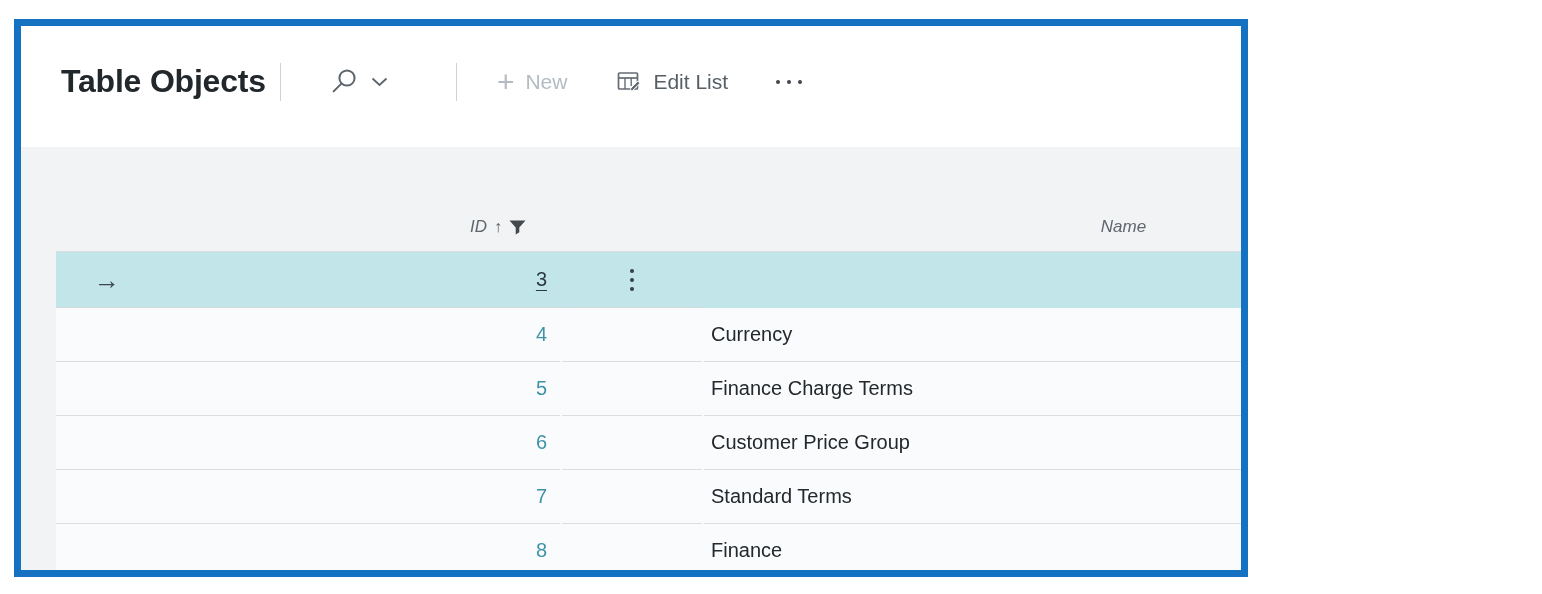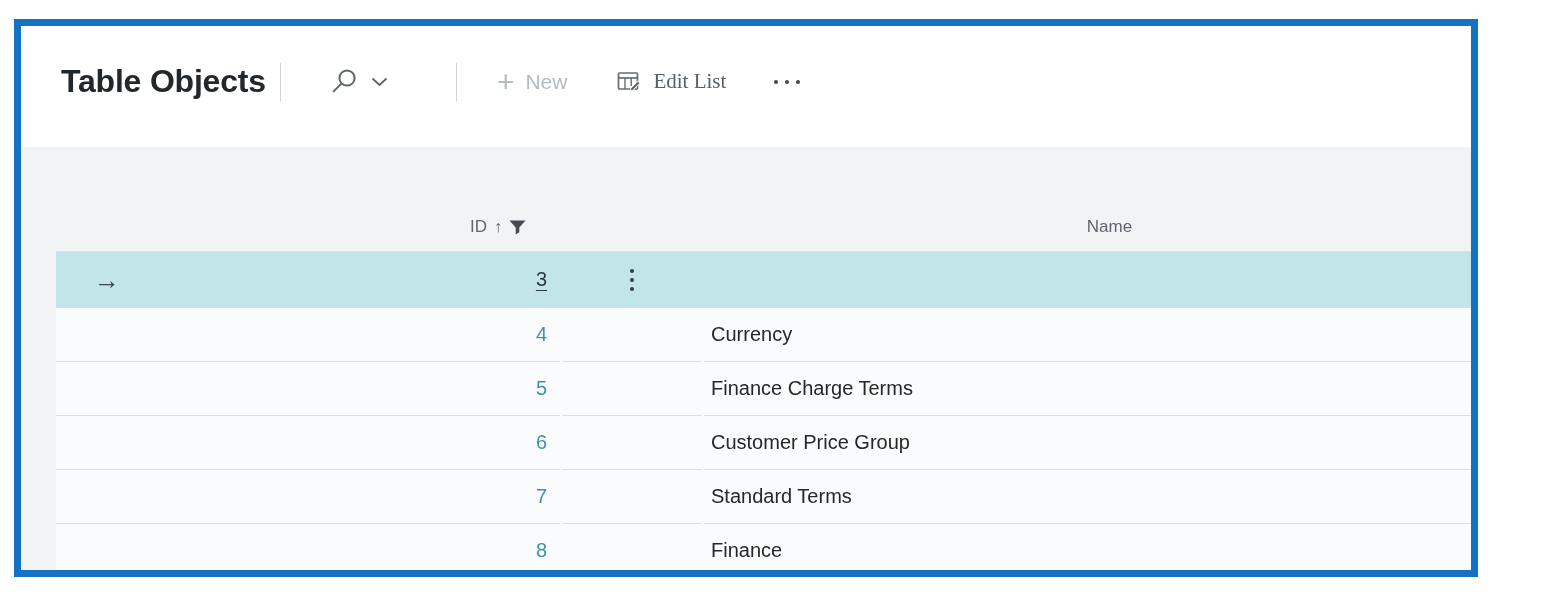--- a/index.html
+++ b/index.html
@@ -12,21 +12,21 @@
     --title-text:#21272b;
     --row-text:#23282c;
     --header-text:#5f666d;
     --toolbar-text:#575f66;
     --disabled-text:#b4bbc2;
   }
   *{box-sizing:border-box;margin:0;padding:0;}
   html,body{width:1542px;height:594px;background:#fff;overflow:hidden;
     font-family:"Liberation Sans","DejaVu Sans",sans-serif;}
   .frame{
-    position:absolute;left:14px;top:19px;width:1464px;height:558px;
+    position:absolute;left:14px;top:19px;width:1234px;height:558px;
     border:7px solid var(--frame-border);background:#0f172a;overflow:hidden;
   }
   
   .page-header{
     height:121px;background:#fff;display:flex;align-items:center;
     padding:0 0 10px 40px;
   }
   .page-title{
     font-size:32px;font-weight:600;color:var(--title-text);
     letter-spacing:-0.2px;white-space:nowrap;
@@ -35,34 +35,34 @@
   .vdiv.d1{margin-left:14px;}
   .vdiv.d2{margin-left:66px;}
   .tool-btn{
     display:flex;align-items:center;background:none;border:none;cursor:pointer;
     font-family:inherit;font-size:21px;color:var(--toolbar-text);gap:11px;
     white-space:nowrap;padding:4px 2px;
   }
   .search-btn{margin-left:48px;gap:13px;}
   .new-btn{margin-left:38px;color:var(--disabled-text);}
   .new-btn .plus{font-size:30px;font-weight:400;line-height:24px;color:var(--disabled-text);}
-  .editlist-btn{margin-left:46px;font-family:Liberation Serif, serif;}
+  .editlist-btn{margin-left:46px;}
   .more-btn{margin-left:42px;padding:10px 4px;}
   .hdots{display:flex;gap:7px;}
   .hdots i{width:4px;height:4px;border-radius:50%;background:#41474c;display:block;}
   
   .pane{
     position:absolute;left:0;right:0;top:121px;bottom:0;
     background:var(--band-bg);overflow:hidden;
   }
   .grid{margin-left:35px;width:1452px;}
   .col-headers{
-    display:grid;grid-template-columns:504px 140px 1fr;column-gap:2px;
+    display:grid;grid-template-columns:504px 140px 1fr;column-gap:16px;
     height:104px;align-items:end;padding-bottom:14px;
-    font-size:17px;color:var(--header-text);
+    font-size:17px;color:var(--header-text);font-style:italic;
   }
   .ch{display:flex;align-items:center;justify-content:center;}
   .ch-id{justify-content:flex-end;padding-right:34px;gap:7px;cursor:pointer;}
   .ch-id .sort{font-size:16px;color:#5a6168;}
   .ch-name{padding-left:7px;cursor:pointer;}
   .rows{border-top:1px solid var(--separator);}
   .row{
     display:grid;grid-template-columns:504px 140px 1fr;column-gap:2px;
     height:54px;background:var(--row-bg);cursor:pointer;
   }

